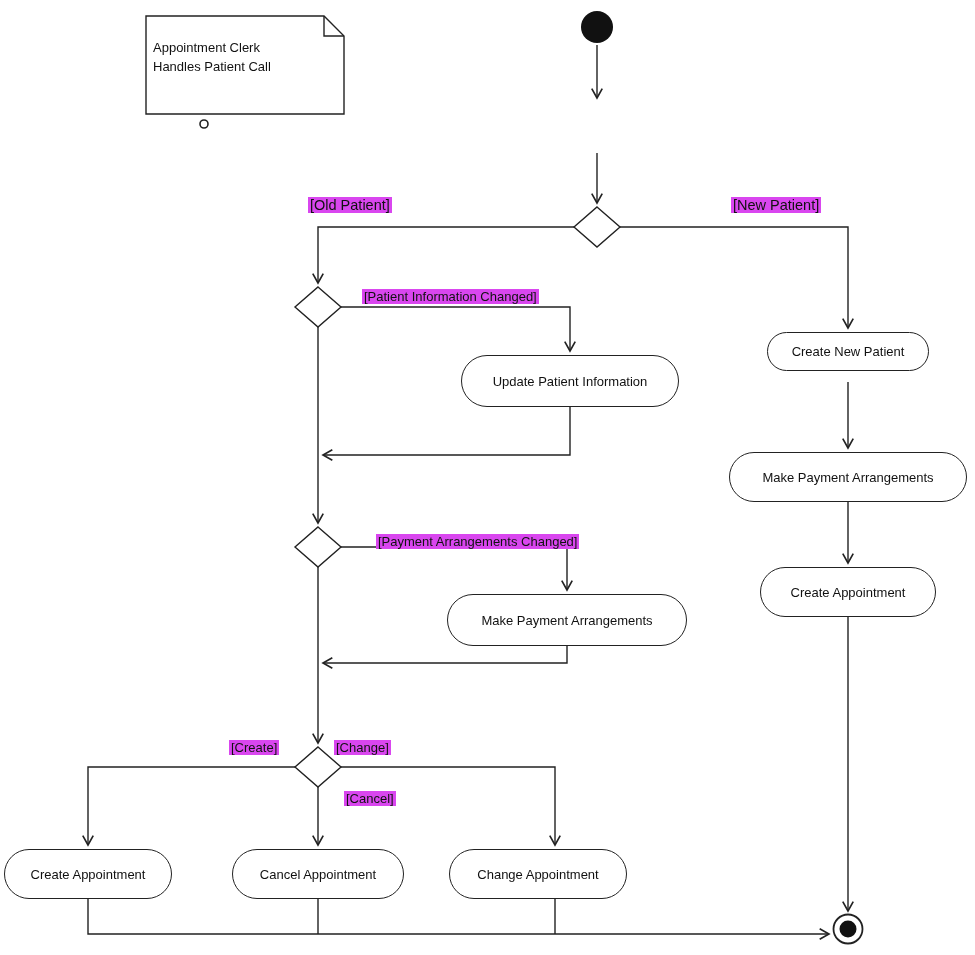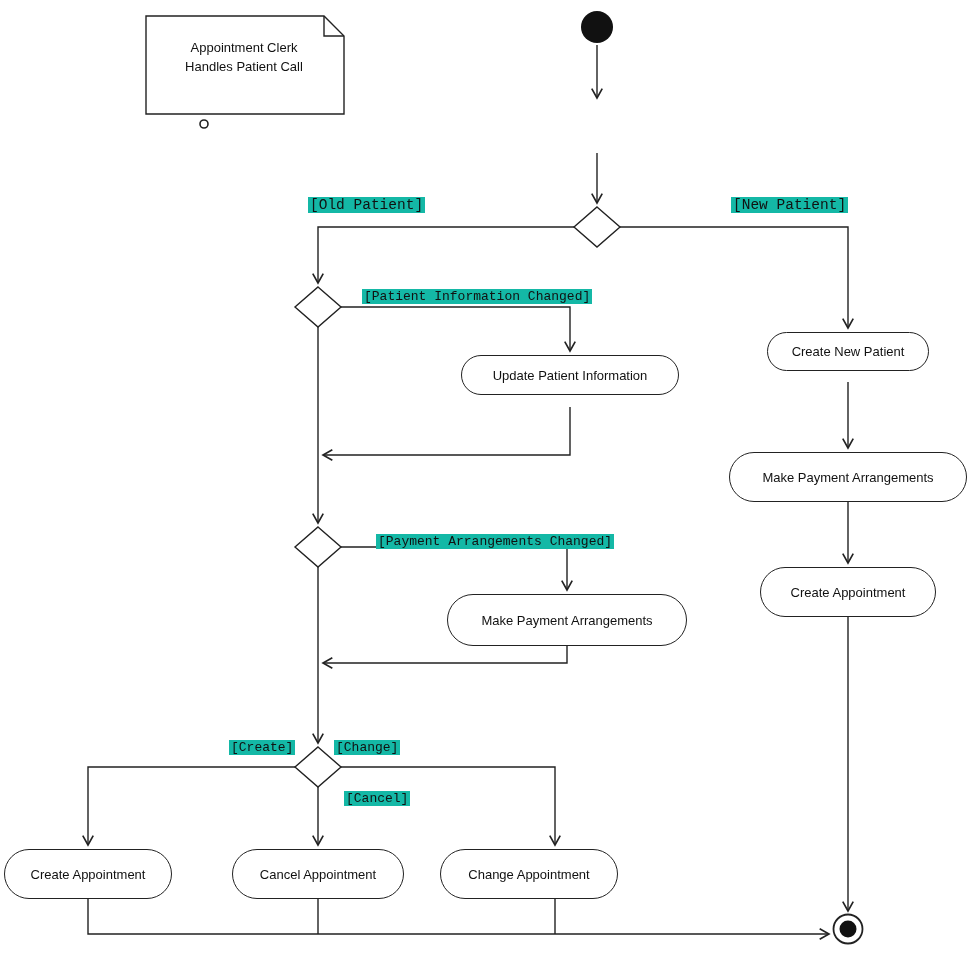--- a/index.html
+++ b/index.html
@@ -24,34 +24,33 @@
     background: #fff;
     font-size: 13px;
     line-height: 15px;
     padding: 0 8px;
     white-space: nowrap;
   }
   .guard {
     position: absolute;
     font-size: 13px;
     white-space: nowrap;
-    background: #14b8a6;
+    background: #d946ef;
     padding: 0 2px;
-    font-family: Liberation Mono, monospace;
   }
   .guard.big { font-size: 14.5px; }
   .note-text {
     position: absolute;
     left: 153px;
     top: 38px;
     width: 182px;
     font-size: 13px;
     line-height: 19px;
   }
-  .note-text span { display: block; text-align: center; }
+  .note-text span { display: block; }
 </style>
 </head>
 <body>
 
 <div class="canvas">
 
   <svg class="layer" width="975" height="955" viewBox="0 0 975 955">
     <defs>
       <marker id="arr" viewBox="0 0 12 12" markerWidth="14" markerHeight="14" refX="10" refY="6" orient="auto" markerUnits="userSpaceOnUse">
         <path d="M2,1.5 L10,6 L2,10.5" fill="none" stroke="#222" stroke-width="1.4"></path>
@@ -98,35 +97,35 @@
       <path d="M848,617 L848,911" marker-end="url(#arr)"></path>
     </g>
   </svg>
 
   <div class="note-text">
     <span>Appointment Clerk</span>
     <span>Handles Patient Call</span>
   </div>
 
 
-  <div class="activity" style="left:461px; top:355px; width:218px; height:40px;">Update Patient Information</div>
+  <div class="activity" style="left:461px; top:355px; width:218px; height:52px;">Update Patient Information</div>
 
   <div class="activity" style="left:447px; top:594px; width:240px; height:52px;">Make Payment Arrangements</div>
 
   <div class="activity" style="left:767px; top:332px; width:162px; height:39px;">Create New Patient</div>
 
   <div class="activity" style="left:729px; top:452px; width:238px; height:50px;">Make Payment Arrangements</div>
 
   <div class="activity" style="left:760px; top:567px; width:176px; height:50px;">Create Appointment</div>
 
   <div class="activity" style="left:4px; top:849px; width:168px; height:50px;">Create Appointment</div>
 
   <div class="activity" style="left:232px; top:849px; width:172px; height:50px;">Cancel Appointment</div>
 
-  <div class="activity" style="left:440px; top:849px; width:178px; height:50px;text-align:center;">Change Appointment</div>
+  <div class="activity" style="left:449px; top:849px; width:178px; height:50px;text-align:center;">Change Appointment</div>
 
   <div class="guard big" style="left:308px; top:197px;">[Old Patient]</div>
 
   <div class="guard big" style="left:731px; top:197px;">[New Patient]</div>
 
   <div class="guard" style="left:362px; top:289px;">[Patient Information Changed]</div>
 
   <div class="guard" style="left:345px; top:534px;margin-left:31px;">[Payment Arrangements Changed]</div>
 
   <div class="guard" style="left:229px; top:740px;">[Create]</div>

